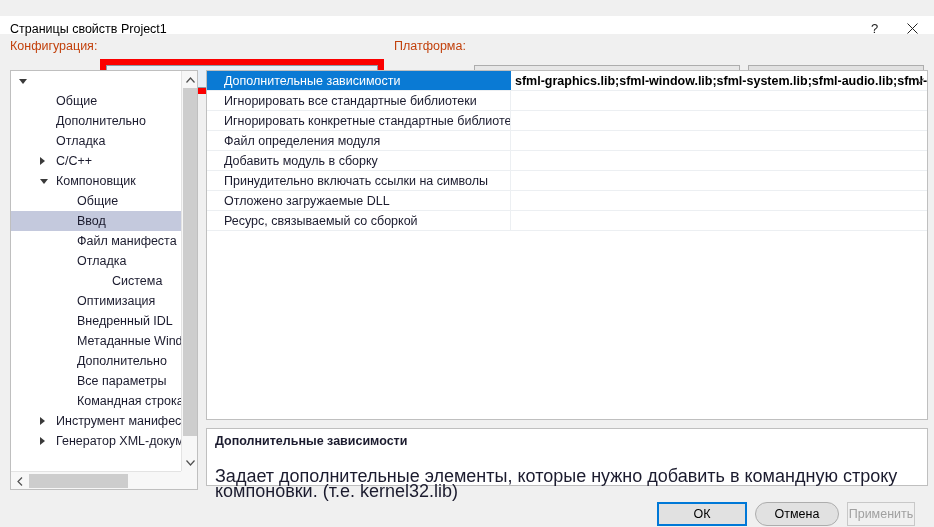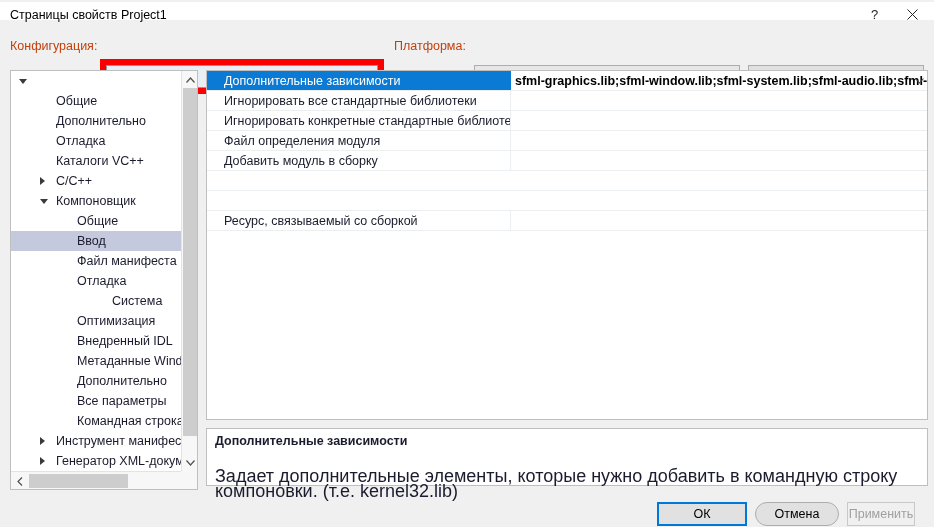--- a/index.html
+++ b/index.html
@@ -13,21 +13,21 @@
     overflow: hidden;
   }
   #dialog {
     position: relative;
     width: 934px; height: 527px;
     background: #f0f0f0;
   }
 
   
   #titlebar {
-    position: absolute; left: 0; top: 2px;
+    position: absolute; left: 0; top: 16px;
     width: 934px; height: 18px;
     background: #ffffff;
   }
   #title-text {
     position: absolute; left: 10px; top: 6px;
     font-size: 12.5px; color: #000;
     white-space: nowrap;
   }
   .tb-btn {
     position: absolute; top: 0;
@@ -302,21 +302,20 @@
 
     <button id="btn-cfgmgr">Диспетчер конфигураций...</button>
   </div>
 
   <div id="treepanel">
     <div id="treeclip">
         <div class="titem"><span class="exp open" style="left: 8px;"></span></div>
         <div class="titem"><span class="tlabel" style="margin-left: 45px;">Общие</span></div>
         <div class="titem"><span class="tlabel" style="margin-left: 45px;">Дополнительно</span></div>
         <div class="titem"><span class="tlabel" style="margin-left: 45px;">Отладка</span></div>
-        <div class="titem"><span class="tlabel" style="margin-left: 45px;">Каталоги VC++</span></div>
         <div class="titem"><span class="exp closed" style="left: 29px;"></span><span class="tlabel" style="margin-left: 45px;">C/C++</span></div>
         <div class="titem"><span class="exp open" style="left: 29px;"></span><span class="tlabel" style="margin-left: 45px;">Компоновщик</span></div>
         <div class="titem"><span class="tlabel" style="margin-left: 66px;">Общие</span></div>
         <div class="titem sel"><span class="tlabel" style="margin-left: 66px;">Ввод</span></div>
         <div class="titem"><span class="tlabel" style="margin-left: 66px;">Файл манифеста</span></div>
         <div class="titem"><span class="tlabel" style="margin-left: 66px;">Отладка</span></div>
         <div class="titem"><span class="tlabel" style="margin-left: 101px;">Система</span></div>
         <div class="titem"><span class="tlabel" style="margin-left: 66px;">Оптимизация</span></div>
         <div class="titem"><span class="tlabel" style="margin-left: 66px;">Внедренный IDL</span></div>
         <div class="titem"><span class="tlabel" style="margin-left: 66px;">Метаданные Windows</span></div>
@@ -375,23 +374,25 @@
         </div>
         <div class="grow">
           <div class="gname">Файл определения модуля</div>
           <div class="gval"></div>
         </div>
         <div class="grow">
           <div class="gname">Добавить модуль в сборку</div>
           <div class="gval"></div>
         </div>
         <div class="grow">
-          <div class="gval"></div>
-        </div>
-        <div class="grow">
+          <div class="gname">Принудительно включать ссылки на символы</div>
+          <div class="gval"></div>
+        </div>
+        <div class="grow">
+          <div class="gname">Отложено загружаемые DLL</div>
           <div class="gval"></div>
         </div>
         <div class="grow">
           <div class="gname">Ресурс, связываемый со сборкой</div>
           <div class="gval"></div>
         </div>
       </div>
   </div>
 
   <div id="descpanel">

